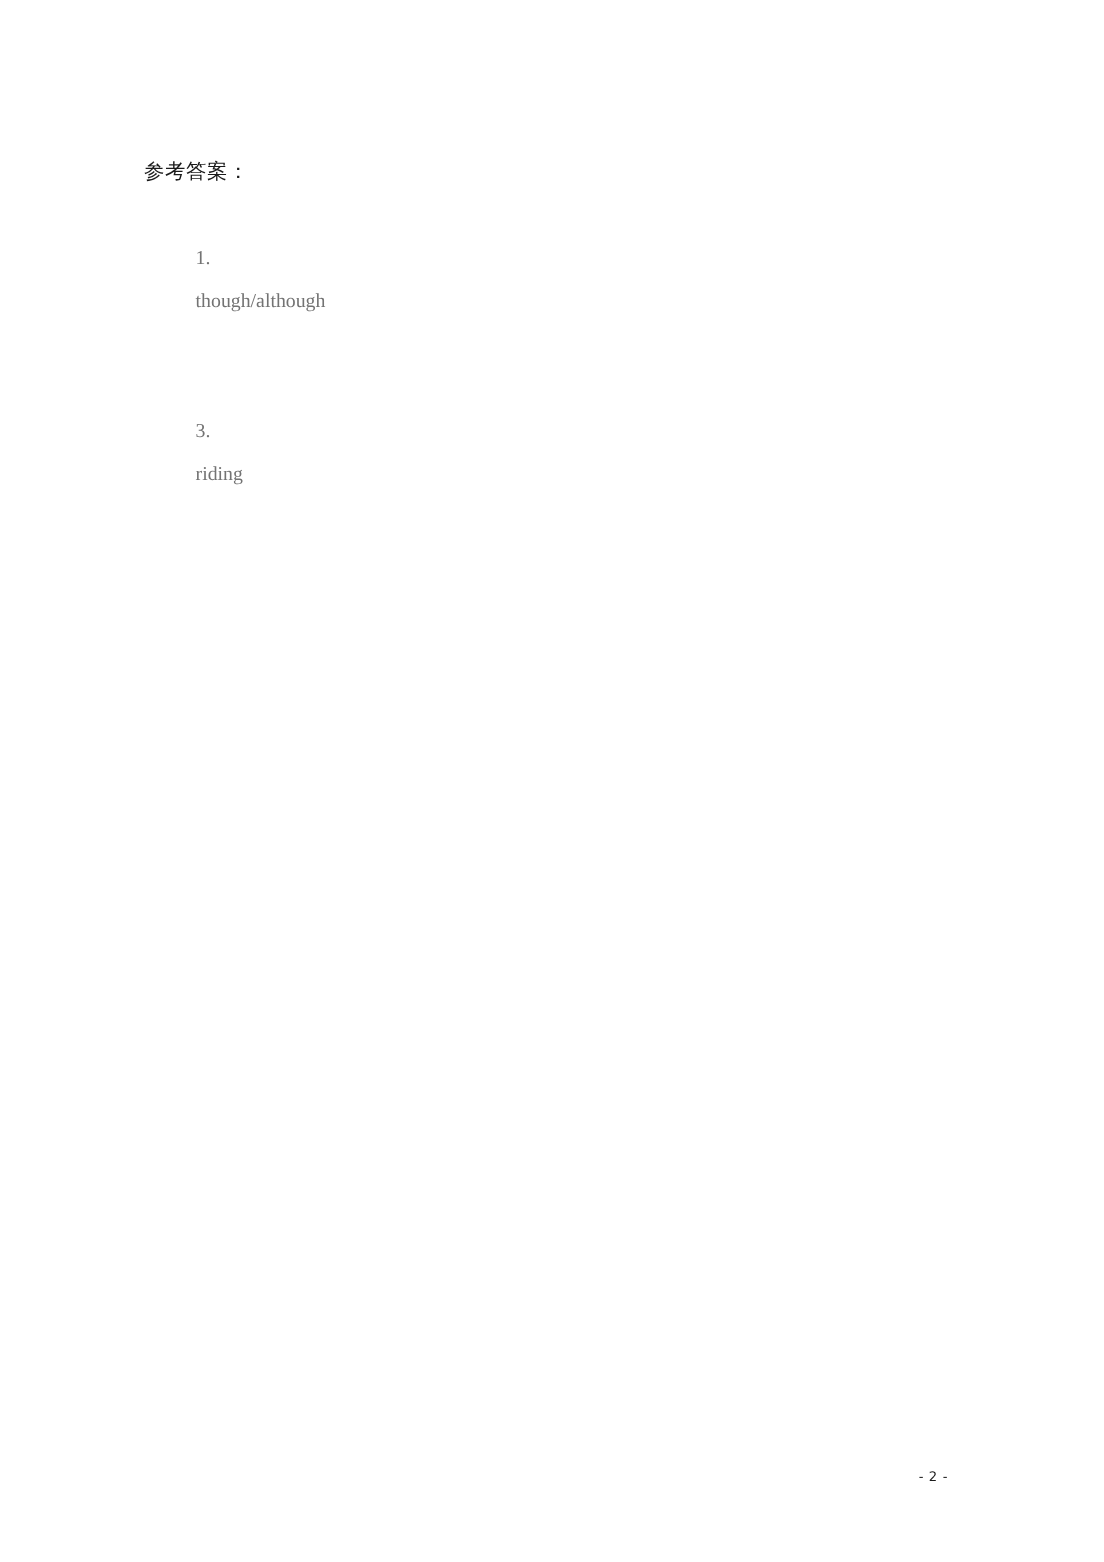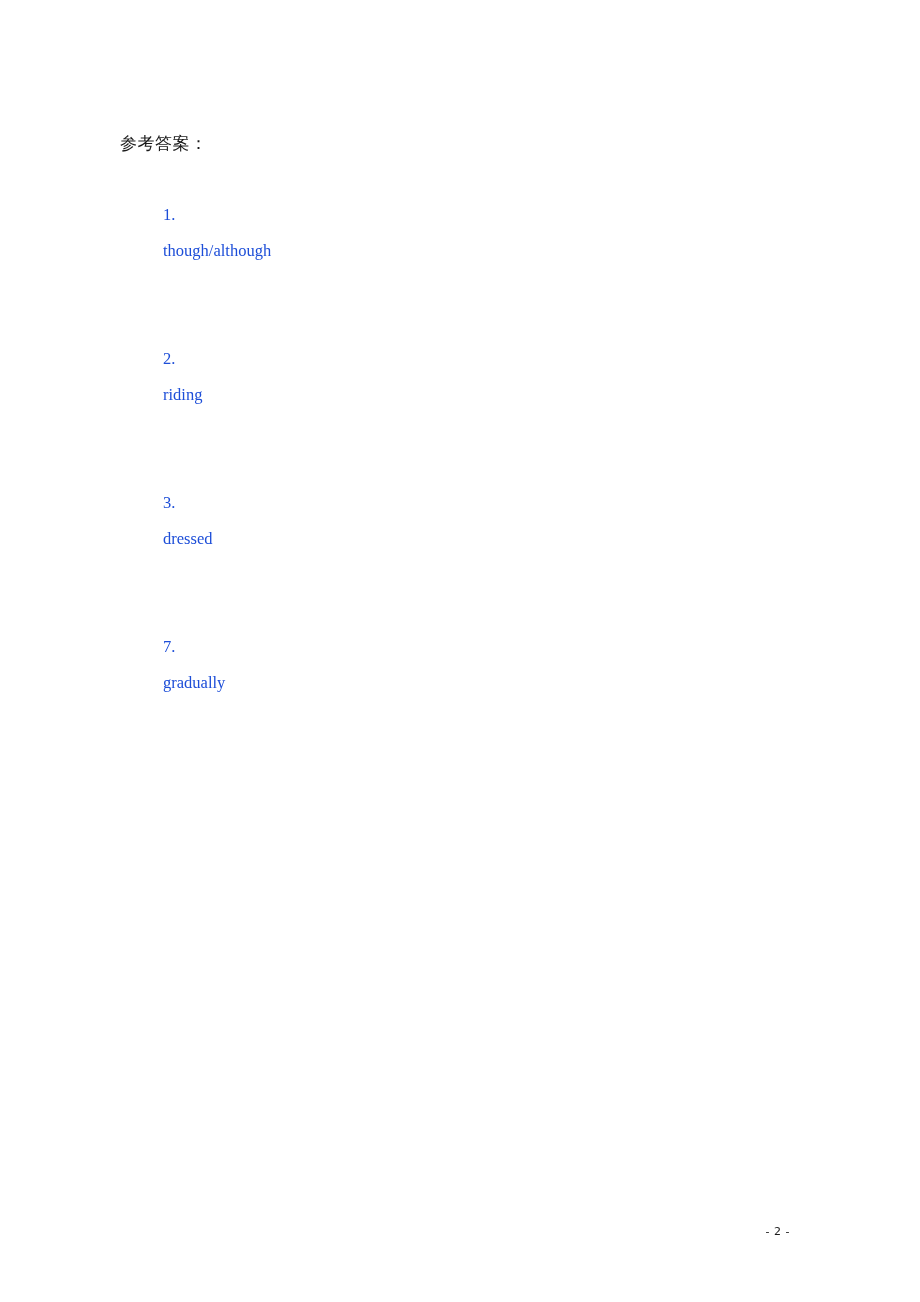--- a/index.html
+++ b/index.html
@@ -47,21 +47,21 @@
   .answer-list {
     list-style: none;
     margin: 0;
     padding: 0;
   }
 
   .answer-item {
     font-family: "Liberation Serif", "DejaVu Serif", serif;
     font-size: 16.5px;
     line-height: 36px;
-    color: #1d4ed8;
+    color: #737373;
     margin: 0;
     padding: 0 0 0 10px;
     white-space: pre;
   }
 
   .answer-item .num {
     display: inline;
   }
 
   .answer-item .val {
@@ -95,37 +95,29 @@
 
     <p class="answers-heading">参考答案：</p>
 
     <ul class="answer-list">
 
       <li class="answer-item">
         <span class="num">1.</span>
         <span class="val">though/although</span>
       </li>
 
-      <li class="answer-item">
-        <span class="num">2.</span>
-        <span class="val">riding</span>
-      </li>
 
       <li class="answer-item">
         <span class="num">3.</span>
-        <span class="val">dressed</span>
+        <span class="val">riding</span>
       </li>
 
 
 
 
-      <li class="answer-item">
-        <span class="num">7.</span>
-        <span class="val">gradually</span>
-      </li>
 
 
       <li class="answer-item">
         
         
       </li>
 
     </ul>
   </div>
 

